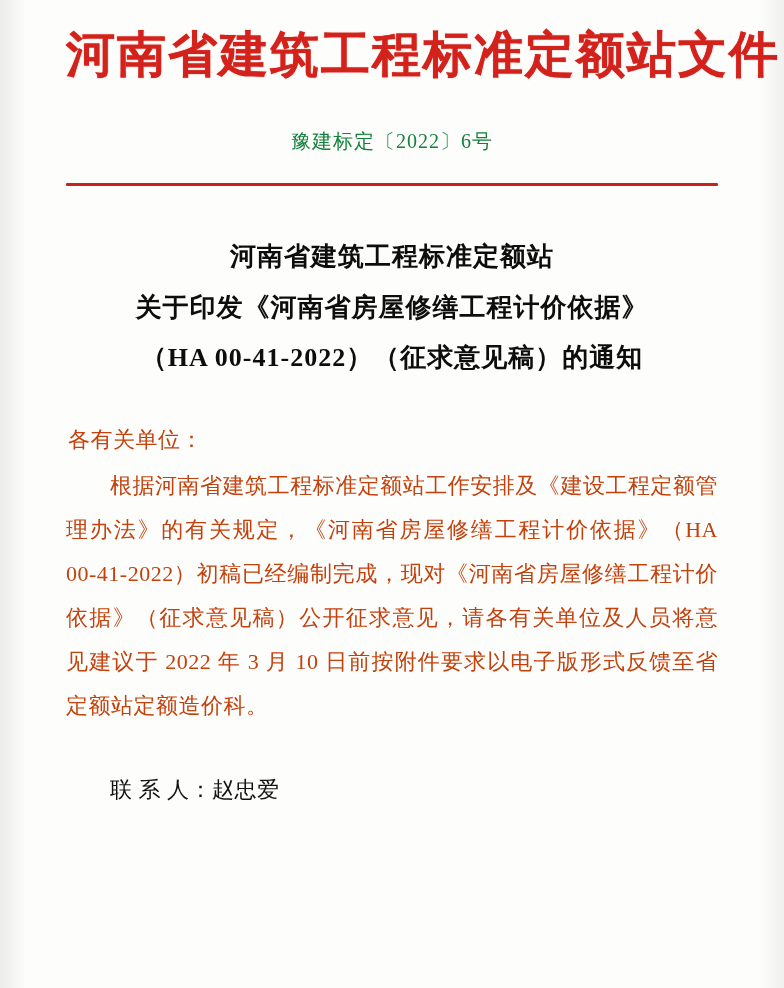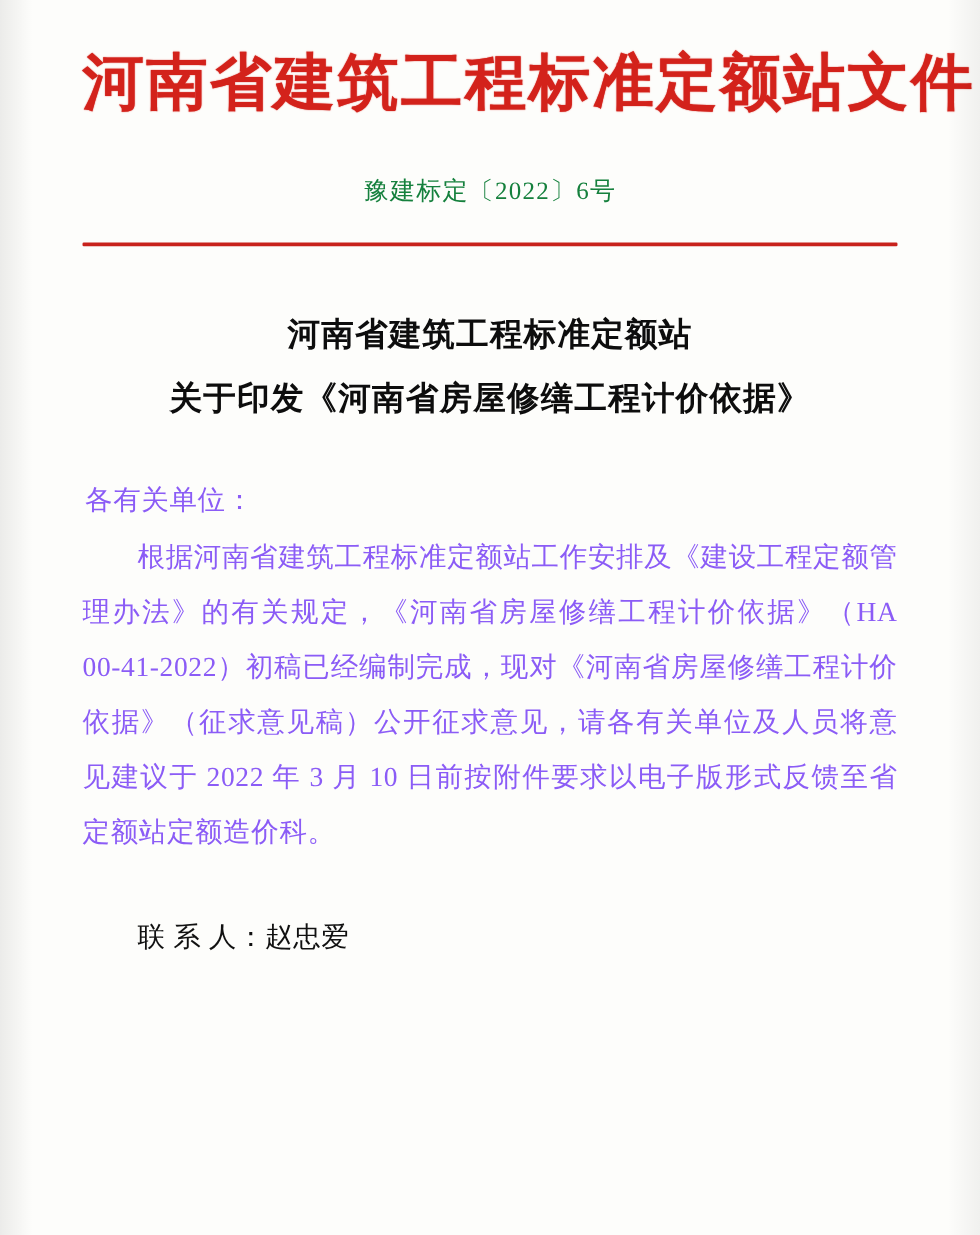--- a/index.html
+++ b/index.html
@@ -20,21 +20,21 @@
     height: 988px;
     box-sizing: border-box;
     padding: 0 66px;
     position: relative;
     background: #fdfdfb;
   }
 
   
   .masthead {
     text-align: center;
-    padding-top: 37px;
+    padding-top: 26px;
   }
   .masthead-title {
     font-family: "Liberation Serif", "DejaVu Serif", serif;
     font-weight: bold;
     font-size: 49px;
     letter-spacing: 2px;
     color: #d3221b;
     line-height: 1.18;
     white-space: nowrap;
     text-shadow: 0 0 1px #d3221b;
@@ -69,21 +69,21 @@
   }
   .title-line {
     white-space: nowrap;
   }
 
   
   .body-text {
     margin-top: 34px;
     font-size: 22px;
     line-height: 2.0;
-    color: #8b5cf6;
+    color: #c2410c;
     letter-spacing: 0.5px;
   }
   .salutation {
     margin-left: 2px;
   }
   .para {
     text-indent: 2em;
     text-align: justify;
     margin-top: 2px;
   }
@@ -126,20 +126,21 @@
     <div class="masthead-title">河南省建筑工程标准定额站文件</div>
   </div>
 
   <div class="doc-number">豫建标定〔2022〕6号</div>
 
   <div class="red-rule"></div>
 
   <div class="title-block">
     <div class="title-line">河南省建筑工程标准定额站</div>
     <div class="title-line">关于印发《河南省房屋修缮工程计价依据》</div>
+    <div class="title-line">（HA 00-41-2022）（征求意见稿）的通知</div>
   </div>
 
   <div class="body-text">
     <div class="salutation">各有关单位：</div>
     <div class="para">根据河南省建筑工程标准定额站工作安排及《建设工程定额管理办法》的有关规定，《河南省房屋修缮工程计价依据》（HA 00-41-2022）初稿已经编制完成，现对《河南省房屋修缮工程计价依据》（征求意见稿）公开征求意见，请各有关单位及人员将意见建议于 2022 年 3 月 10 日前按附件要求以电子版形式反馈至省定额站定额造价科。</div>
   </div>
 
   <div class="contact-block">
     <div class="contact-line">联 系 人：赵忠爱</div>
   </div>

